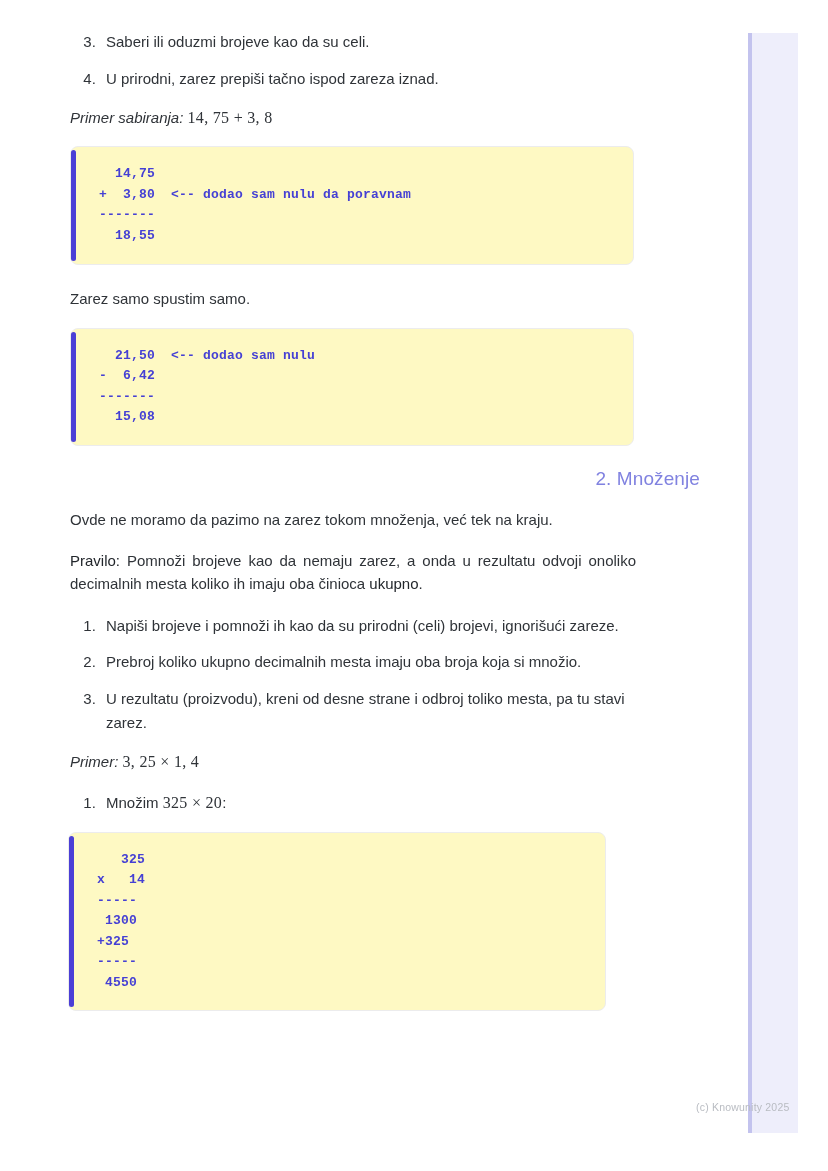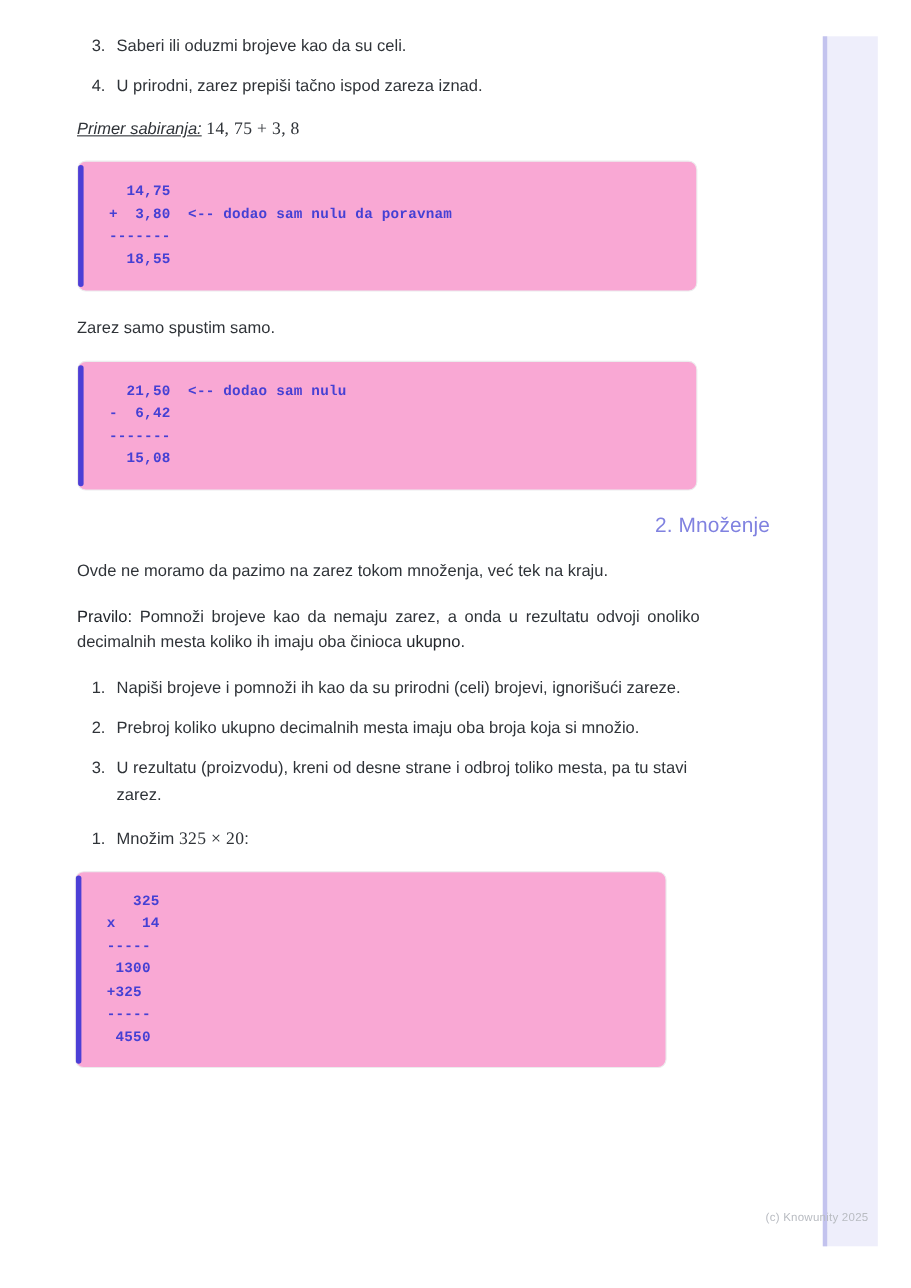--- a/index.html
+++ b/index.html
@@ -53,21 +53,20 @@
   .example-line {
     font-size: 15px;
     line-height: 1.5;
     margin: 0 0 16px 0;
     padding-left: 70px;
     color: #2f3338;
   }
   .example-label {
     font-style: italic;
     font-family: "Liberation Sans", sans-serif;
-    text-decoration: underline;
   }
   .math {
     font-family: "Liberation Serif", serif;
     font-size: 16px;
     letter-spacing: 0.3px;
   }
 
   
   ol.steps {
     margin: 0 0 16px 0;
@@ -90,21 +89,21 @@
     color: #8082e0;
     margin: 0 0 18px 0;
     padding-left: 70px;
     letter-spacing: 0.1px;
     text-align: right;
   }
 
   
   .codeblock {
     position: relative;
-    background: #f9a8d4;
+    background: #fef9c3;
     border: 1px solid #ececed;
     border-radius: 8px;
     margin: 0 0 22px 70px;
     width: 564px;
     box-sizing: border-box;
     padding: 17px 0 17px 28px;
   }
   .codeblock.indented {
     margin-left: 68px;
     width: 538px;
@@ -183,20 +182,24 @@
   <p class="para justify">
     <b>Pravilo:</b><span> Pomnoži brojeve kao da nemaju zarez, a onda u rezultatu odvoji onoliko decimalnih mesta koliko ih imaju oba činioca </span><b>ukupno</b><span>.</span>
   </p>
 
   <ol class="steps" start="1">
     <li>Napiši brojeve i pomnoži ih kao da su prirodni (celi) brojevi, ignorišući zareze.</li>
     <li>Prebroj koliko ukupno decimalnih mesta imaju oba broja koja si množio.</li>
     <li>U rezultatu (proizvodu), kreni od desne strane i odbroj toliko mesta, pa tu stavi zarez.</li>
   </ol>
 
+  <p class="example-line">
+    <span class="example-label">Primer:</span>
+    <span class="math">3, 25 × 1, 4</span>
+  </p>
 
   <ol class="steps" start="1">
     <li><span>Množim </span><span class="math">325 × 20</span><span>:</span></li>
   </ol>
 
   <div class="codeblock indented">
     <pre>   325
 x   14
 -----
  1300

